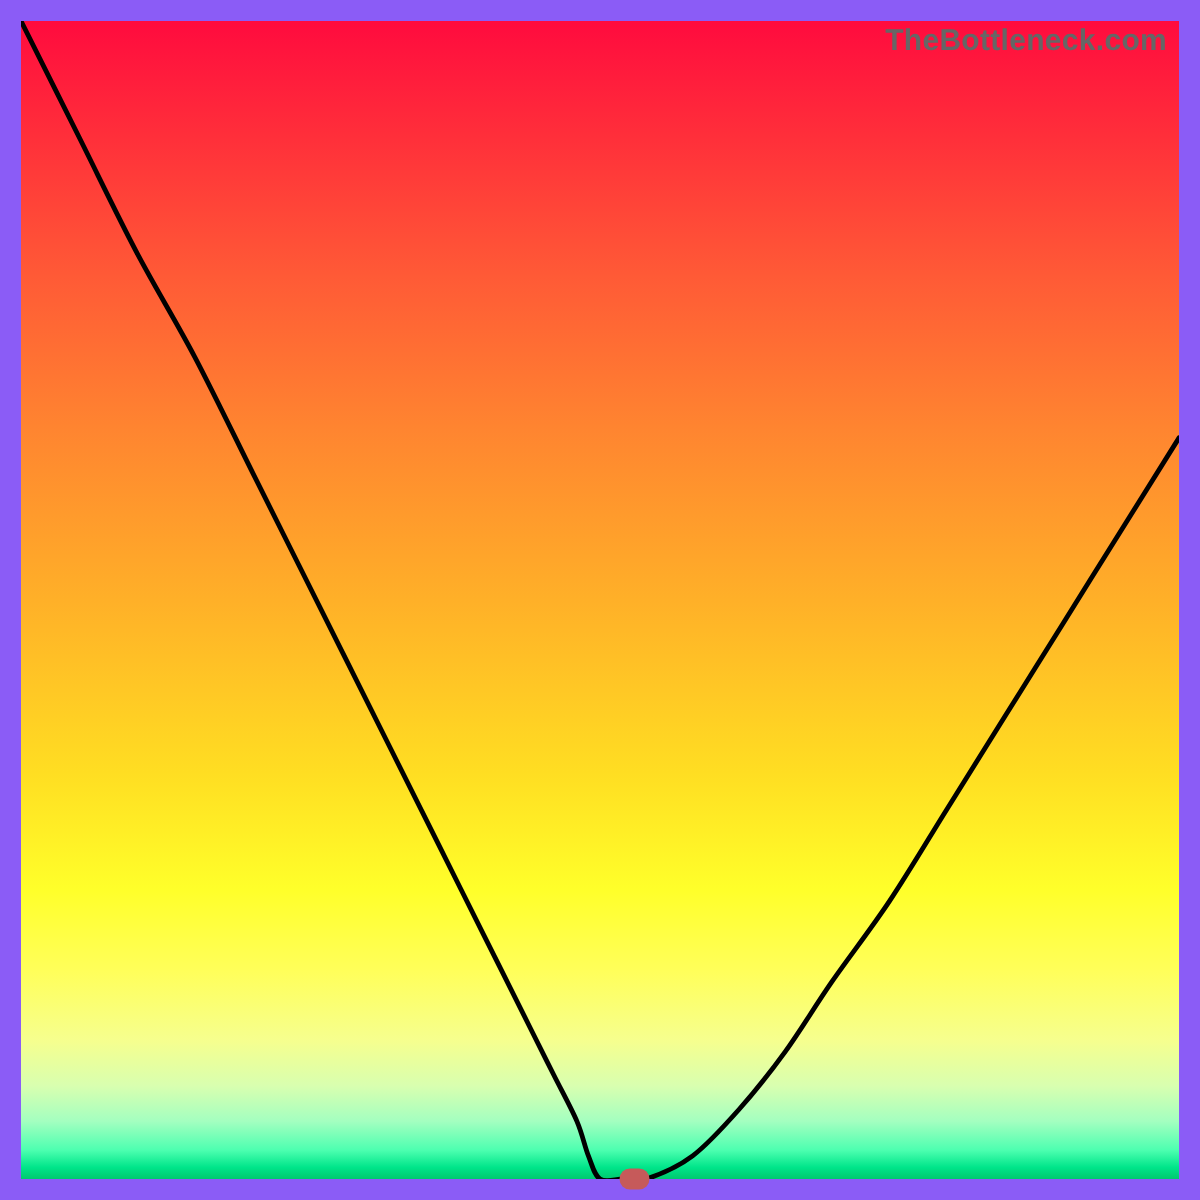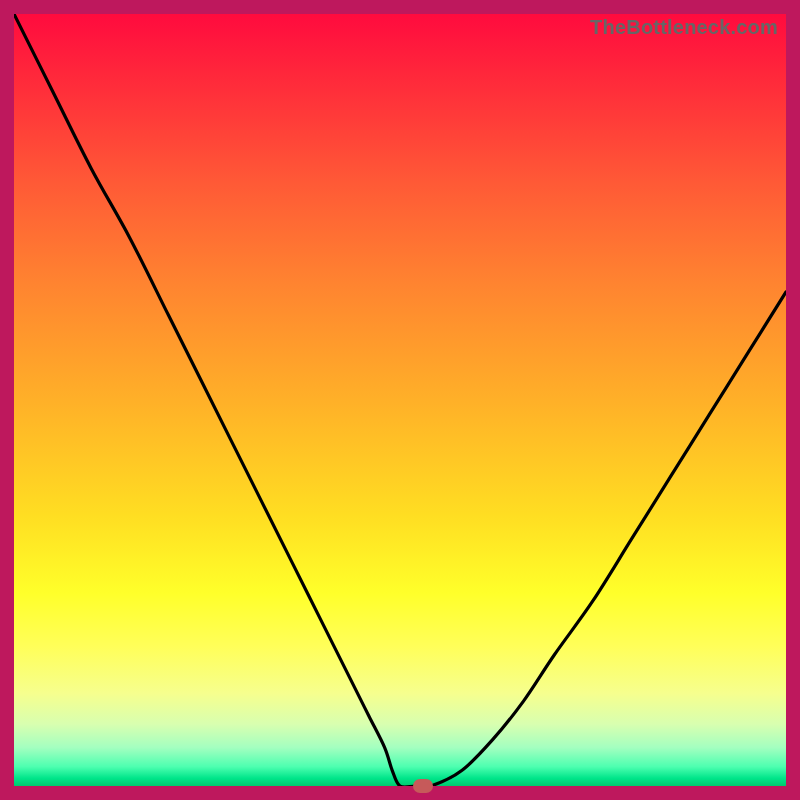--- a/index.html
+++ b/index.html
@@ -8,21 +8,21 @@
     width: 800px;
     height: 800px;
     background: #000;
     font-family: Arial, Helvetica, sans-serif;
     overflow: hidden;
   }
   .frame {
     position: relative;
     width: 800px;
     height: 800px;
-    background: #be185d;
+    background: #8b5cf6;
   }
   .plot {
     position: absolute;
     left: 14px;
     top: 14px;
     width: 772px;
     height: 772px;
     background: linear-gradient(to bottom,
       #ff0b3e 0%,
       #ff2f3a 10%,

